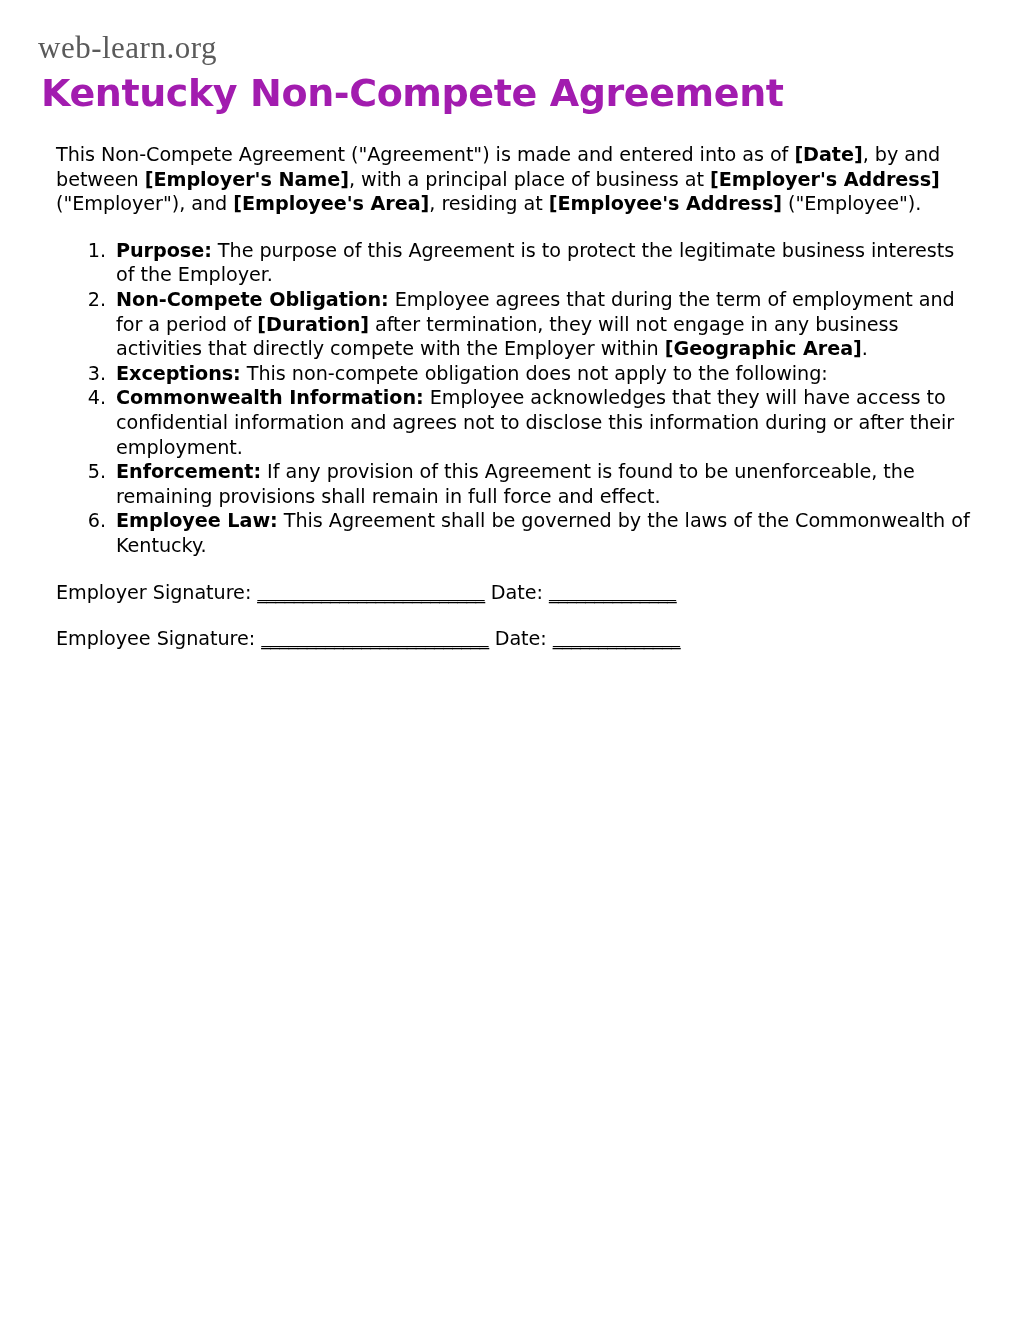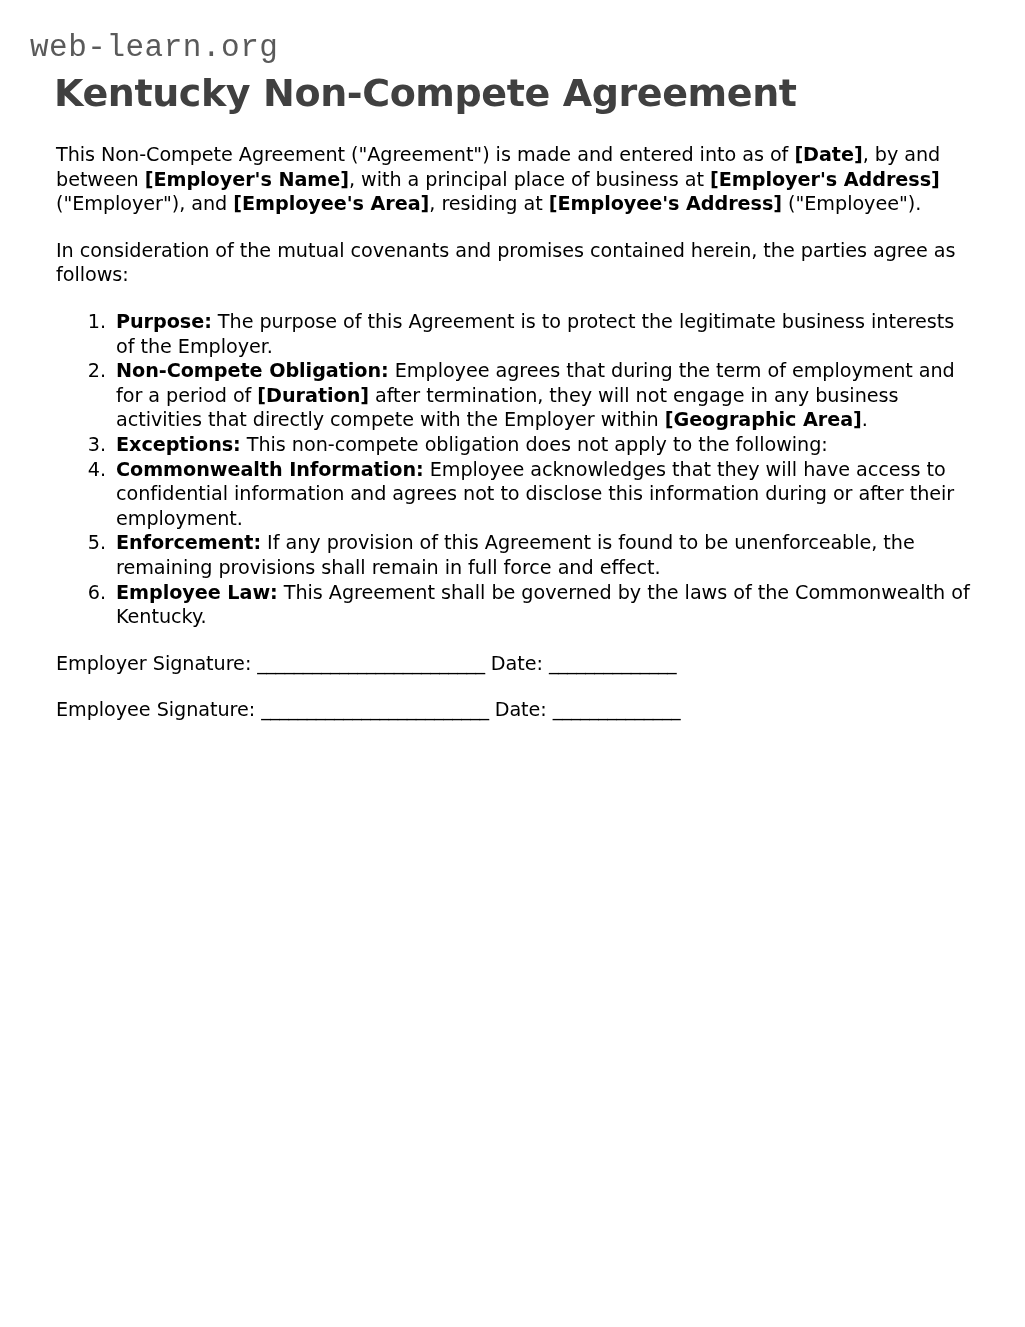--- a/index.html
+++ b/index.html
@@ -22,43 +22,43 @@
     width: 1025px;
     height: 1327px;
     box-sizing: border-box;
     padding: 0;
     background: #ffffff;
   }
 
   
   .watermark {
     position: absolute;
-    left: 30px;
+    left: 38px;
     top: 30px;
-    font-family: Liberation Mono, monospace;
+    font-family: Liberation Serif, serif;
     font-size: 31px;
     line-height: 36px;
     letter-spacing: 0.5px;
     color: #5a5a5a;
     white-space: nowrap;
     font-weight: 400;
   }
 
   
   .doc-title {
     position: absolute;
-    left: 54px;
+    left: 41px;
     top: 70px;
     margin: 0;
     font-family: "DejaVu Sans", "Liberation Sans", sans-serif;
     font-size: 38px;
     line-height: 46px;
     font-weight: 700;
     letter-spacing: -0.4px;
-    color: #404040;
+    color: #a21caf;
     white-space: nowrap;
   }
 
   
   .content {
     position: absolute;
     left: 56px;
     top: 143px;
     width: 925px;
   }
@@ -114,36 +114,36 @@
   .sig-line {
     margin: 0 0 22px 0;
     font-size: 19.2px;
     line-height: 24.6px;
     white-space: pre;
     letter-spacing: -0.05px;
   }
   .sig-line:last-child { margin-bottom: 16px; }
   .rule {
     letter-spacing: -0.5px;
+    text-decoration: underline;
   }
 </style>
 </head>
 <body>
 
 <div class="page">
 
   <div class="watermark">web-learn.org</div>
 
   <h1 class="doc-title">Kentucky Non-Compete Agreement</h1>
 
   <div class="content">
 
     <p class="para"><span>This Non-Compete Agreement ("Agreement") is made and entered into as of </span><b>[Date]</b><span>, by and between </span><b>[Employer's Name]</b><span>, with a principal place of business at </span><b>[Employer's Address]</b><span> ("Employer"), and </span><b>[Employee's Area]</b><span>, residing at </span><b>[Employee's Address]</b><span> ("Employee").</span></p>
 
-    <p class="para">In consideration of the mutual covenants and promises contained herein, the parties agree as follows:</p>
 
     <ol class="clauses">
 
       <li><b>Purpose:</b><span> The purpose of this Agreement is to protect the legitimate business interests of the Employer.</span></li>
 
       <li><b>Non-Compete Obligation:</b><span> Employee agrees that during the term of employment and for a period of </span><b>[Duration]</b><span> after termination, they will not engage in any business activities that directly compete with the Employer within </span><b>[Geographic Area]</b><span>.</span></li>
 
       <li><b>Exceptions:</b><span> This non-compete obligation does not apply to the following:</span>
       </li>
 

